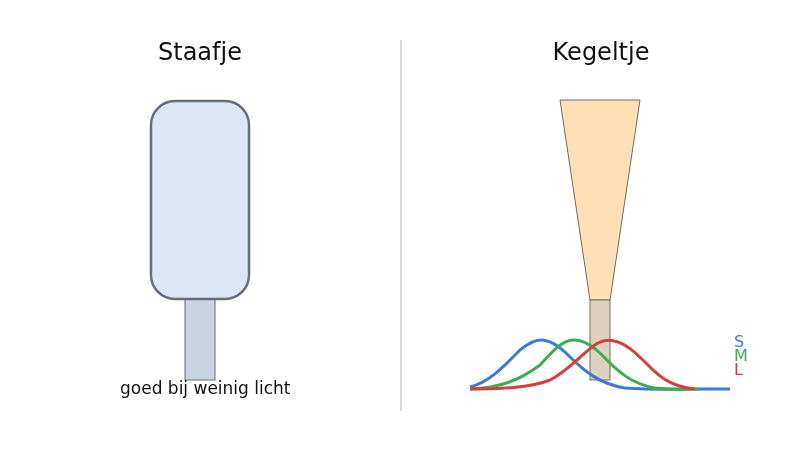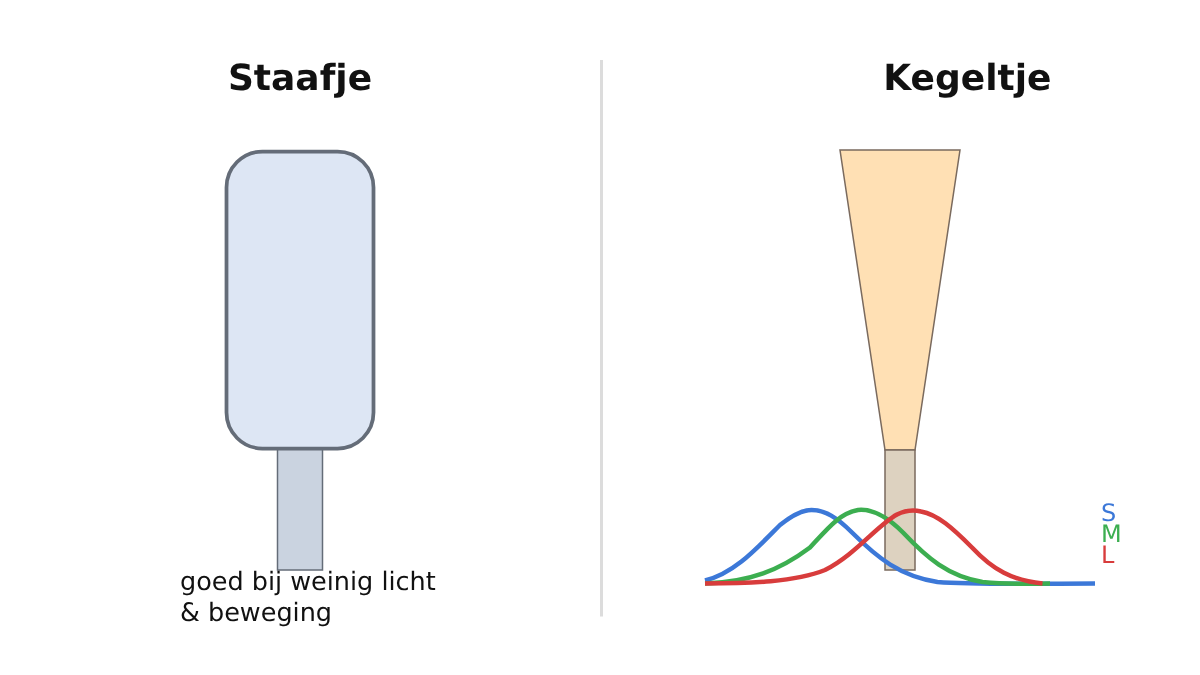--- a/index.html
+++ b/index.html
@@ -1,19 +1,19 @@
 <!DOCTYPE html>
 <html><head>
 <meta charset="utf-8">
 <style>
   html, body { margin: 0; padding: 0; background: #ffffff; }
   body { width: 800px; height: 450px; position: relative; overflow: hidden; font-family: "DejaVu Sans", sans-serif; }
-  .title { position: absolute; top: 38px; font-weight: bold; font-size: 24px; color: #111; text-align: center; width: 200px; }
+  .title { position: absolute; top: 38px; font-weight: normal; font-size: 24px; color: #111; text-align: center; width: 200px; }
   #t-left { left: 100px; }
-  #t-right { left: 501px; text-align: right; }
+  #t-right { left: 501px; }
   .divider { position: absolute; left: 400px; top: 40px; width: 2px; height: 371px; background: #dcdcdc; }
   .caption { position: absolute; left: 120px; top: 378px; font-size: 17px; line-height: 21px; color: #111; }
   svg { position: absolute; left: 0; top: 0; }
   .legend { position: absolute; left: 734px; top: 335px; font-size: 16px; line-height: 14px; }
   .legend div { height: 14px; }
 </style>
 </head>
 <body>
 
 <div class="title" id="t-left">Staafje</div>
@@ -41,14 +41,13 @@
 </svg>
 
 <div class="legend">
   <div style="color:#3c78d8">S</div>
   <div style="color:#3cae50">M</div>
   <div style="color:#d83c3c">L</div>
 </div>
 
 <div class="caption">
   <div>goed bij weinig licht</div>
-  <div>&amp; beweging</div>
 </div>
 
 </body></html>

